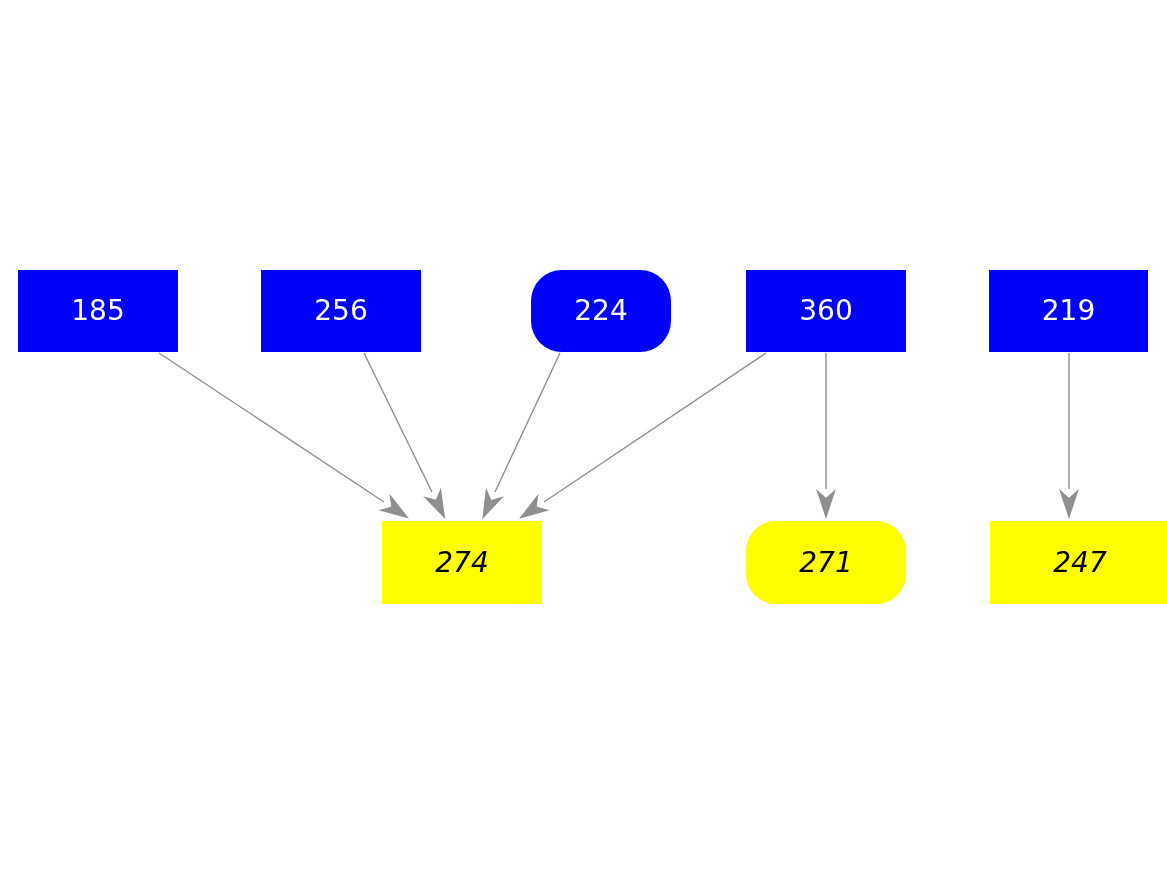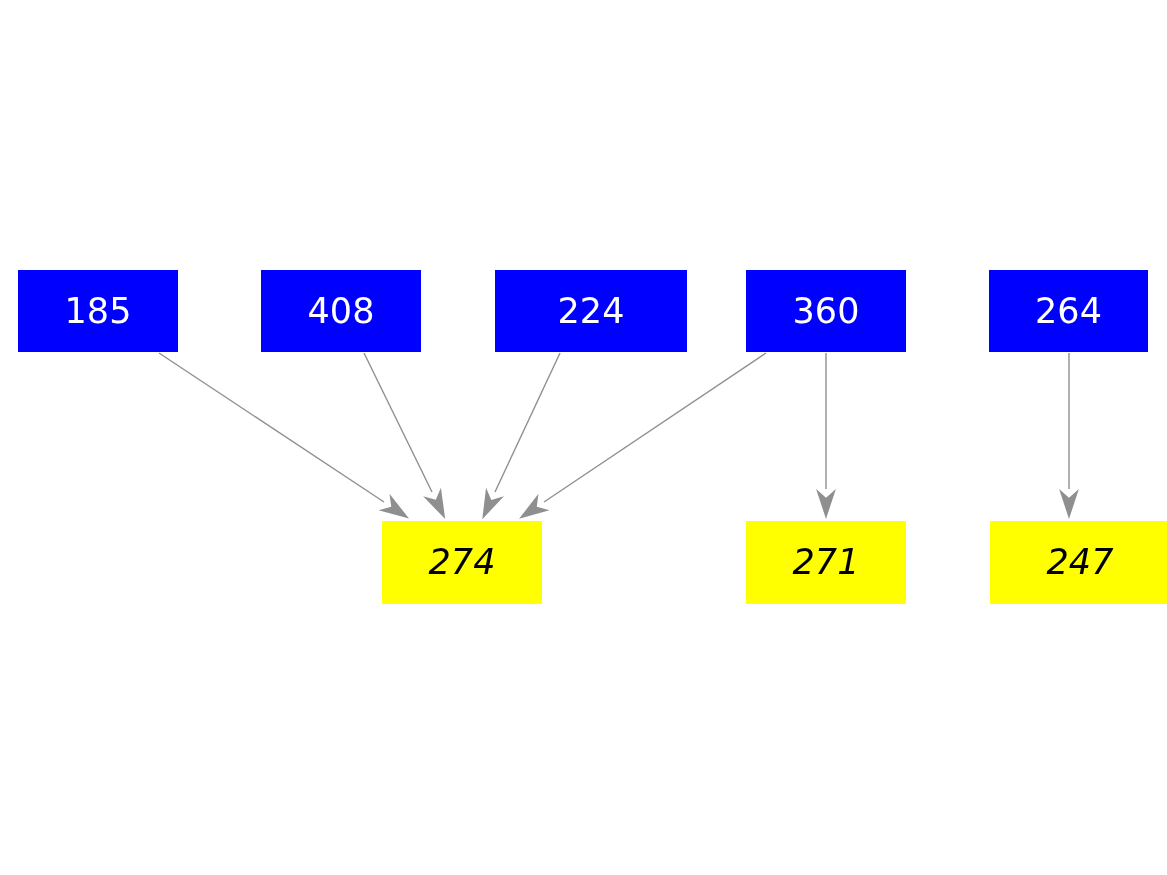--- a/index.html
+++ b/index.html
@@ -26,21 +26,21 @@
   .edge {
     stroke: var(--edge-color, #8f8f8f);
     stroke-width: 1.4;
     fill: none;
   }
   .node {
     position: absolute;
     display: flex;
     align-items: center;
     justify-content: center;
-    font-size: 35px;
+    font-size: 28px;
     line-height: 1;
     text-align: center;
   }
   .node.source {
     background: var(--source-fill, #0000ff);
     color: var(--source-text, #ffffff);
   }
   .node.sink {
     background: var(--sink-fill, #ffff00);
     color: var(--sink-text, #000000);
@@ -63,35 +63,35 @@
     <line class="edge" x1="560" y1="353" x2="495" y2="492" marker-end="url(#arrow)"></line>
     <line class="edge" x1="766" y1="353" x2="544" y2="502" marker-end="url(#arrow)"></line>
     <line class="edge" x1="826" y1="353" x2="826" y2="489" marker-end="url(#arrow)"></line>
     <line class="edge" x1="1069" y1="353" x2="1069" y2="489" marker-end="url(#arrow)"></line>
   </svg>
 
   <div class="node source" style="left:18px;  top:270px; width:160px; height:82px;">
     <span>185</span>
   </div>
   <div class="node source" style="left:261px; top:270px; width:160px; height:82px;">
-    <span>408</span>
+    <span>256</span>
   </div>
-  <div class="node source" style="left:495px; top:270px; width:192px; height:82px;">
+  <div class="node source" style="left:531px; top:270px; width:140px; height:82px;border-radius:31px;">
     <span>224</span>
   </div>
   <div class="node source" style="left:746px; top:270px; width:160px; height:82px;">
     <span>360</span>
   </div>
   <div class="node source" style="left:989px; top:270px; width:159px; height:82px;">
-    <span>264</span>
+    <span>219</span>
   </div>
 
   <div class="node sink" style="left:382px; top:521px; width:160px; height:83px;">
     <span>274</span>
   </div>
-  <div class="node sink" style="left:746px; top:521px; width:160px; height:83px;">
+  <div class="node sink" style="left:746px; top:521px; width:160px; height:83px;border-radius:30px;">
     <span>271</span>
   </div>
   <div class="node sink" style="left:990px; top:521px; width:180px; height:83px;">
     <span>247</span>
   </div>
 
 </div>
 
 </body></html>

